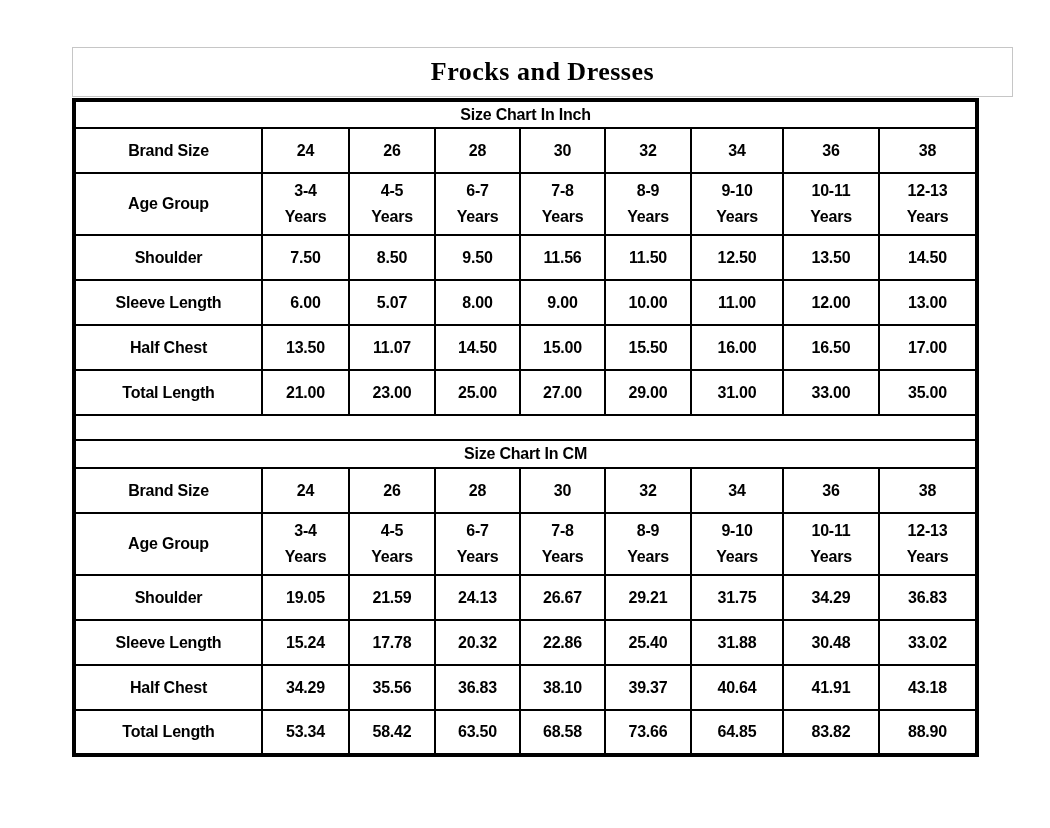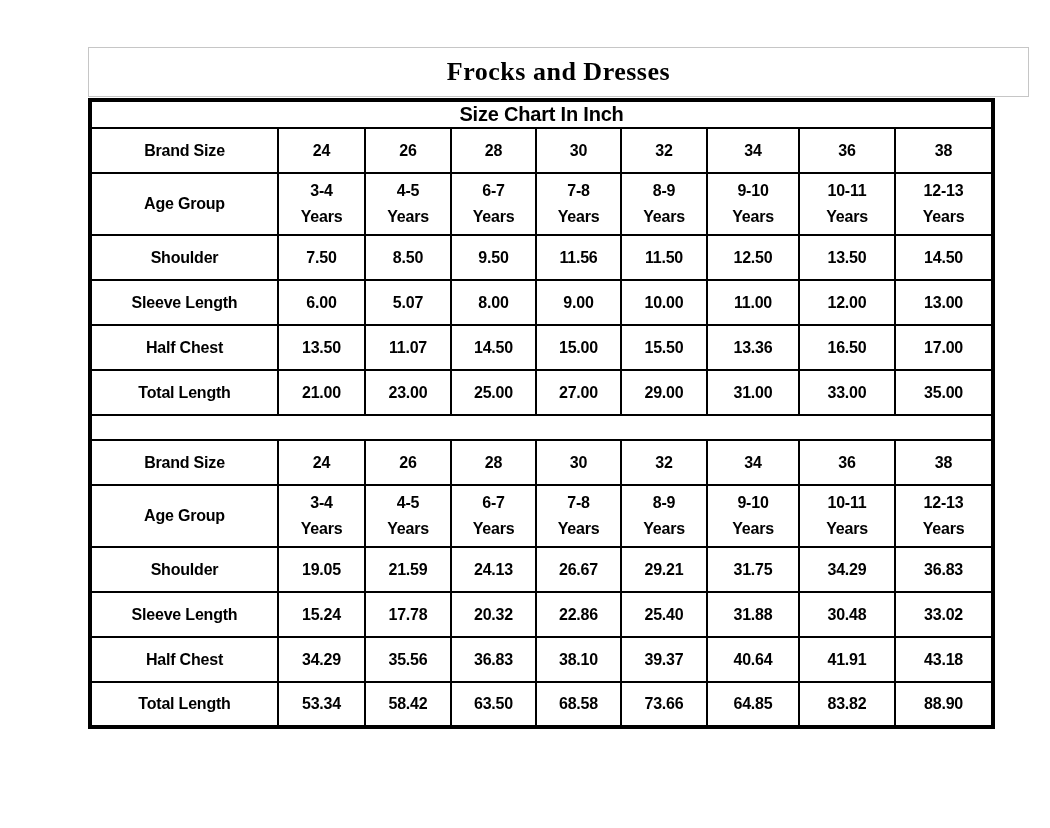--- a/index.html
+++ b/index.html
@@ -1,37 +1,37 @@
 <!DOCTYPE html>
 <html><head>
 <meta charset="utf-8">
 <style>
   html, body { margin:0; padding:0; }
   body {
     width:1050px; height:828px; background:#ffffff;
     font-family:"Liberation Sans", sans-serif; color:#000;
     position:relative; overflow:hidden;
   }
-  .sheet { position:absolute; left:88px; top:47px; width:941px; }
+  .sheet { position:absolute; left:72px; top:47px; width:941px; }
   .title-box {
     box-sizing:border-box; border:1px solid #c6c6c6; height:50px;
     display:flex; align-items:center; justify-content:center;
     font-family:"Liberation Serif", serif; font-weight:700;
     font-size:26px; letter-spacing:0.5px; background:#fff;
   }
   table.size-chart {
     border-collapse:collapse; table-layout:fixed; width:903px;
     margin-top:1px; border:4px solid #000; background:#fff;
   }
   table.size-chart td {
     box-sizing:border-box; border:2px solid #000; padding:0 2px;
     text-align:center; vertical-align:middle;
     font-weight:700; font-size:16px; letter-spacing:-0.2px; color:#000;
   }
-  tr.sec td  { height:28px; font-size:20px; }
+  tr.sec td  { height:28px; font-size:16px; }
   tr.brand td{ height:45px; }
   tr.age td  { height:62px; white-space:pre-line; line-height:1.65; }
   tr.data td { height:45px; }
   tr.gap td  { height:25px; }
 </style>
 </head>
 <body>
 
 <div class="sheet">
 
@@ -107,40 +107,43 @@
         <td>12.00</td>
         <td>13.00</td>
       </tr>
       <tr class="data">
         <td>Half Chest</td>
         <td>13.50</td>
         <td>11.07</td>
         <td>14.50</td>
         <td>15.00</td>
         <td>15.50</td>
-        <td>13.36</td>
+        <td>16.00</td>
         <td>16.50</td>
         <td>17.00</td>
       </tr>
       <tr class="data">
         <td>Total Length</td>
         <td>21.00</td>
         <td>23.00</td>
         <td>25.00</td>
         <td>27.00</td>
         <td>29.00</td>
         <td>31.00</td>
         <td>33.00</td>
         <td>35.00</td>
       </tr>
       <tr class="gap">
         <td colspan="9"></td>
       </tr>
     </tbody>
     <tbody>
+      <tr class="sec">
+        <td colspan="9">Size Chart In CM</td>
+      </tr>
       <tr class="brand">
         <td>Brand Size</td>
         <td>24</td>
         <td>26</td>
         <td>28</td>
         <td>30</td>
         <td>32</td>
         <td>34</td>
         <td>36</td>
         <td>38</td>

